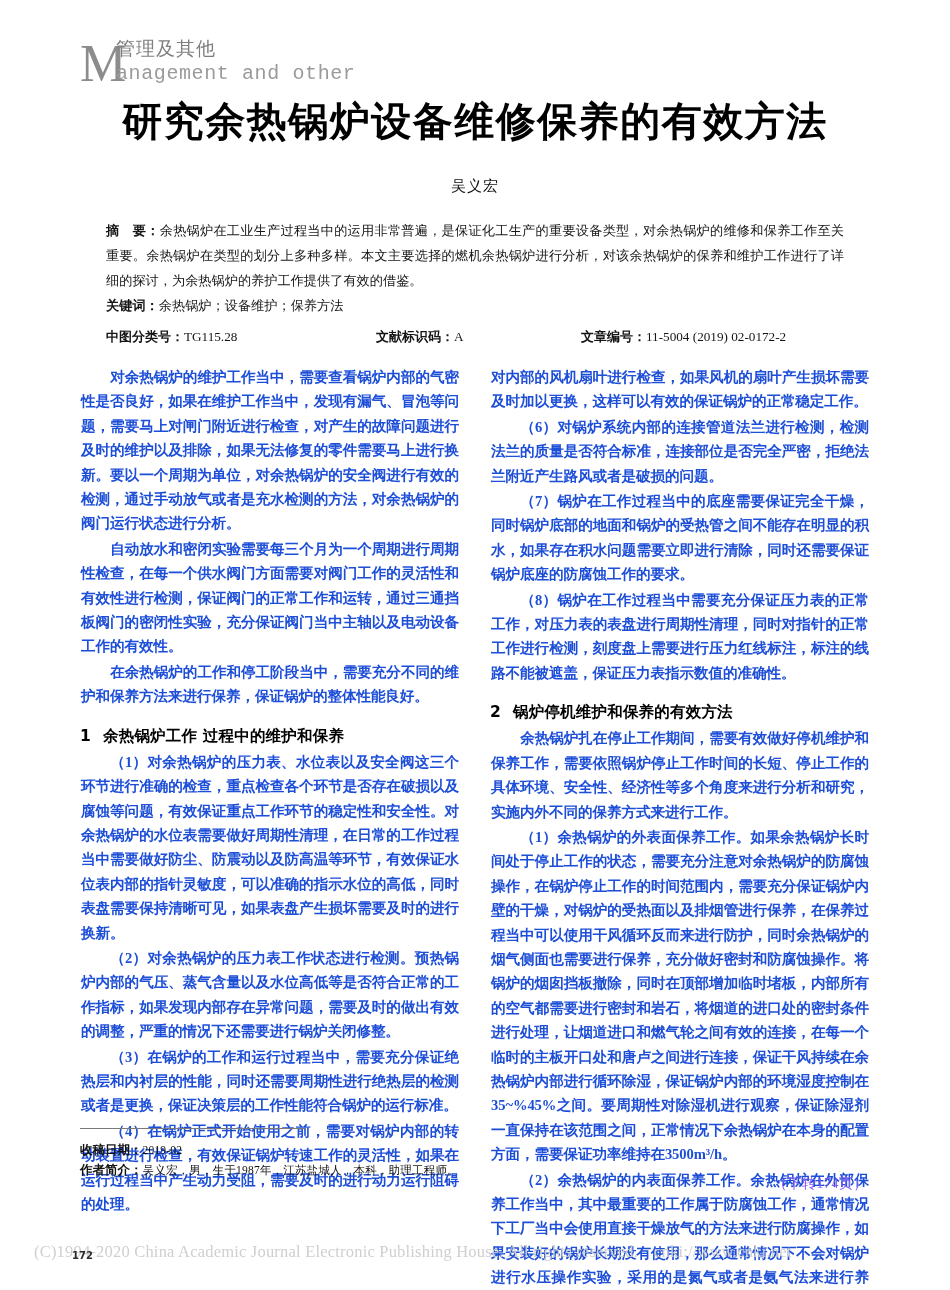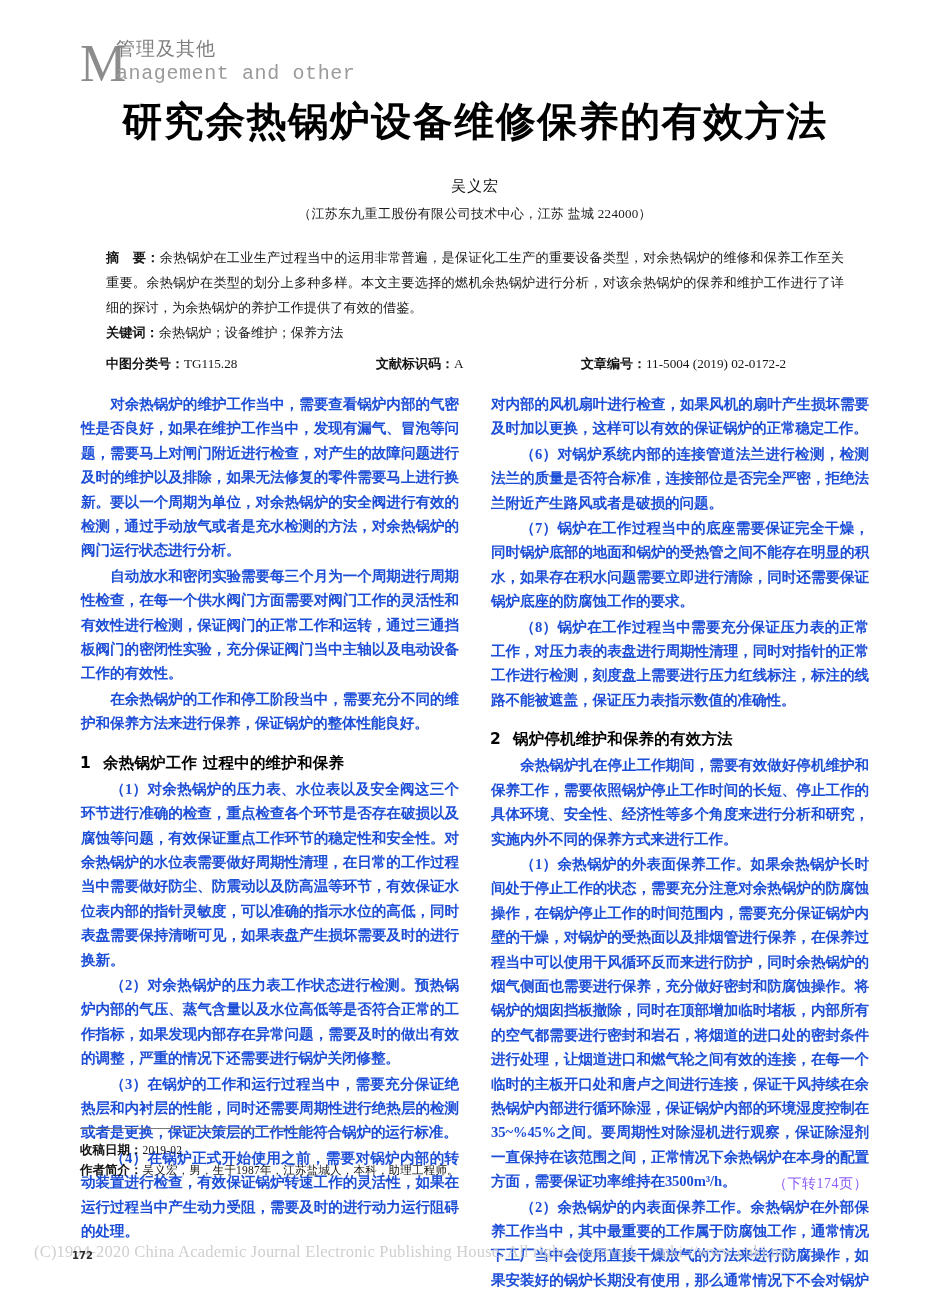--- a/index.html
+++ b/index.html
@@ -214,21 +214,20 @@
   <div class="masthead">
     <div class="mast-wrap">
       <span class="mast-M">M</span>
       <span class="mast-cn">管理及其他</span>
       <span class="mast-en">anagement and other</span>
     </div>
   </div>
 
   <div class="title">研究余热锅炉设备维修保养的有效方法</div>
   <div class="author">吴义宏</div>
-  <div class="affil">（江苏东九重工股份有限公司技术中心，江苏 盐城 224000）</div>
 
   <div class="abs-block">
     <p><span class="abs-lead">摘　要：</span><span class="abs-body">余热锅炉在工业生产过程当中的运用非常普遍，是保证化工生产的重要设备类型，对余热锅炉的维修和保养工作至关重要。余热锅炉在类型的划分上多种多样。本文主要选择的燃机余热锅炉进行分析，对该余热锅炉的保养和维护工作进行了详细的探讨，为余热锅炉的养护工作提供了有效的借鉴。</span></p>
     <p class="kw"><span class="abs-lead">关键词：</span><span>余热锅炉；设备维护；保养方法</span></p>
   </div>
 
   <div class="clsrow">
     <div class="cell cls-a"><span class="cls-lab">中图分类号：</span><span class="cls-val">TG115.28</span></div>
     <div class="cell cls-b"><span class="cls-lab">文献标识码：</span><span class="cls-val">A</span></div>
     <div class="cell cls-c"><span class="cls-lab">文章编号：</span><span class="cls-val">11-5004 (2019) 02-0172-2</span></div>

